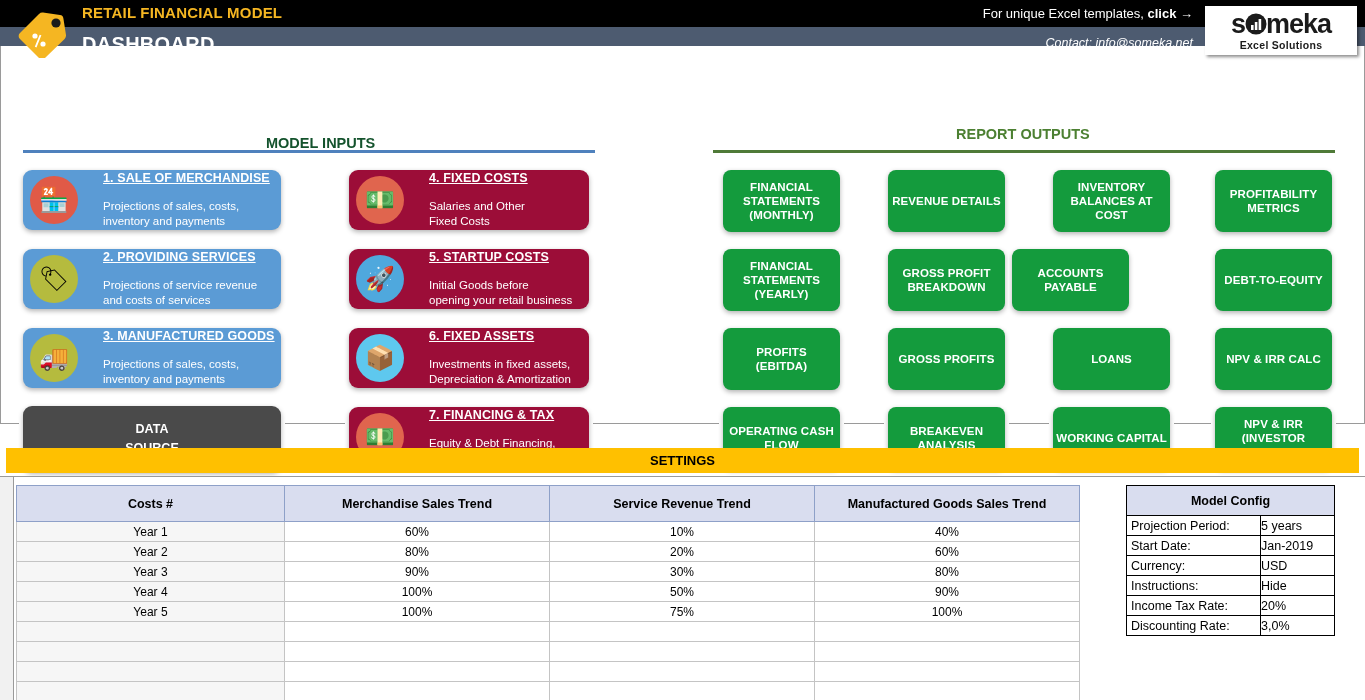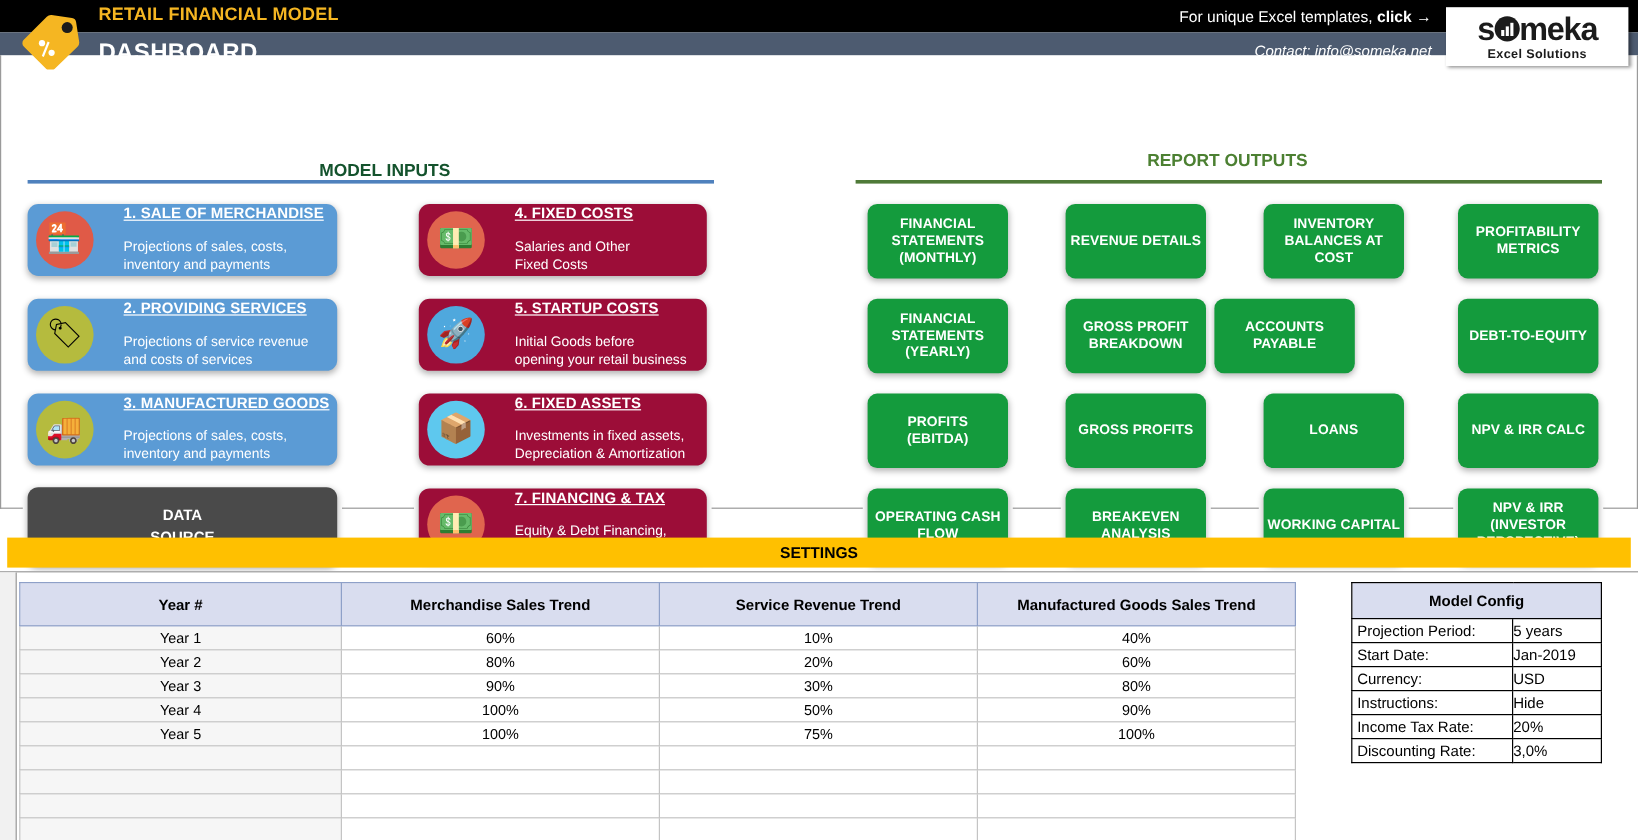--- a/index.html
+++ b/index.html
@@ -330,21 +330,21 @@
     </div>
 </div>
 
 <div class="settings-bar">SETTINGS</div>
 
 <div class="grid-area">
   <div class="rowhdr-strip"></div>
   <table class="tbl-main">
     <thead>
         <tr id="tbl-head">
-          <th class="c-year">Year #</th>
+          <th class="c-year">Costs #</th>
           <th class="c-val">Merchandise Sales Trend</th>
           <th class="c-val">Service Revenue Trend</th>
           <th class="c-val">Manufactured Goods Sales Trend</th>
         </tr>
       </thead>
     <tbody id="tbl-body">
         <tr>
           <td class="yr c-year">Year 1</td>
           <td class="val c-val">60%</td>
           <td class="val c-val">10%</td>

